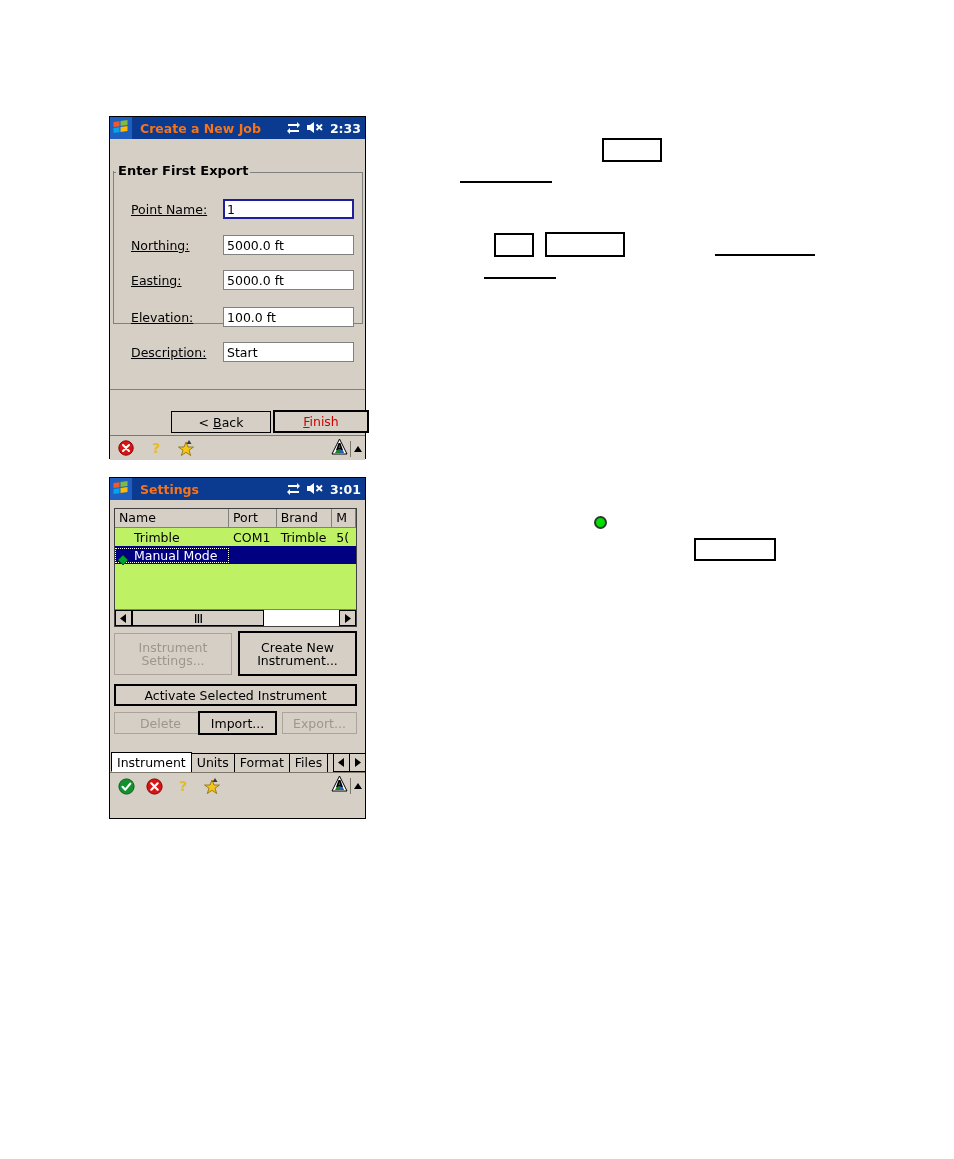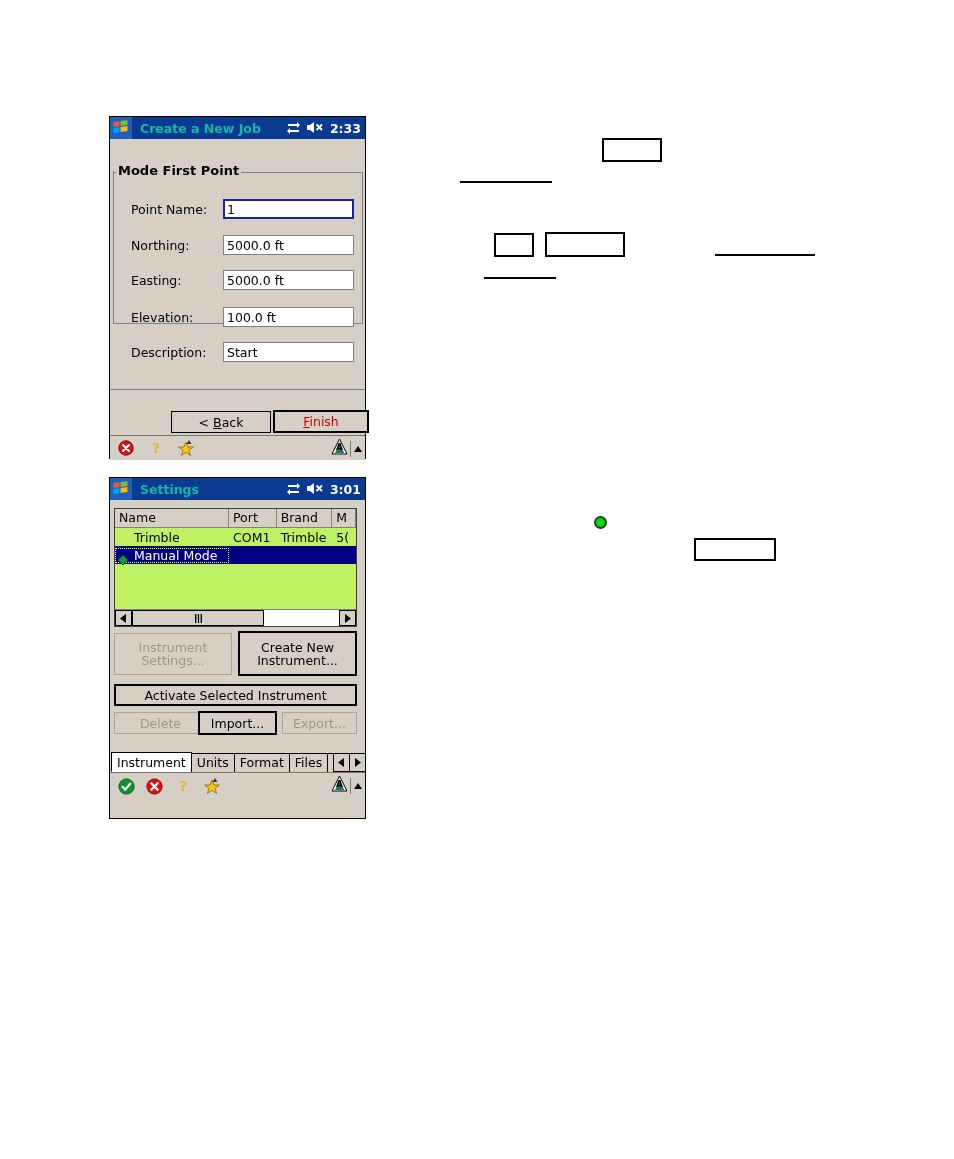--- a/index.html
+++ b/index.html
@@ -34,21 +34,21 @@
   .start-logo {
     width: 22px;
     height: 22px;
     background: #1e5fc0;
     display: block;
     position: relative;
     flex: 0 0 auto;
   }
   .start-logo svg { display:block; }
   .title-text {
-    color: #14b8a6;
+    color: #f97316;
     font-size: 12.5px;
     font-weight: bold;
     margin-left: 8px;
     letter-spacing: 0px;
     white-space: nowrap;
   }
   .title-right {
     position: absolute;
     right: 4px;
     top: 0;
@@ -108,20 +108,21 @@
     background: #d6cfc6;
     padding: 0 2px;
     white-space: nowrap;
   }
 
   
   .frow {
     position: absolute;
     display: flex;
     align-items: flex-end;
+    text-decoration: underline;
   }
   .flabel {
     font-size: 12.5px;
     color: #000;
     white-space: nowrap;
   }
   .finput {
     position: absolute;
     background: #ffffff;
     border: 1px solid #808080;
@@ -383,21 +384,21 @@
       </span>
       <span class="title-time">2:33</span>
     </span>
   </div>
 
   <div class="client" style="position:absolute; left:0; top:22px; right:0; bottom:0;">
 
     <div class="groupbox" style="left:3px; top:33px; width:250px; height:152px;">
       <span class="gb-left-stub"></span>
       <span class="gb-line-right" style="left:110px; right:0;"></span>
-      <span class="gb-title">Mode First Point</span>
+      <span class="gb-title">Enter First Export</span>
     </div>
 
     <div class="frow" style="left:21px; top:63px;">
       <span class="flabel">Point Name:</span>
     </div>
     <div class="finput focused" style="left:113px; top:60px; width:131px;">1</div>
 
     <div class="frow" style="left:21px; top:99px;">
       <span class="flabel">Northing:</span>
     </div>

